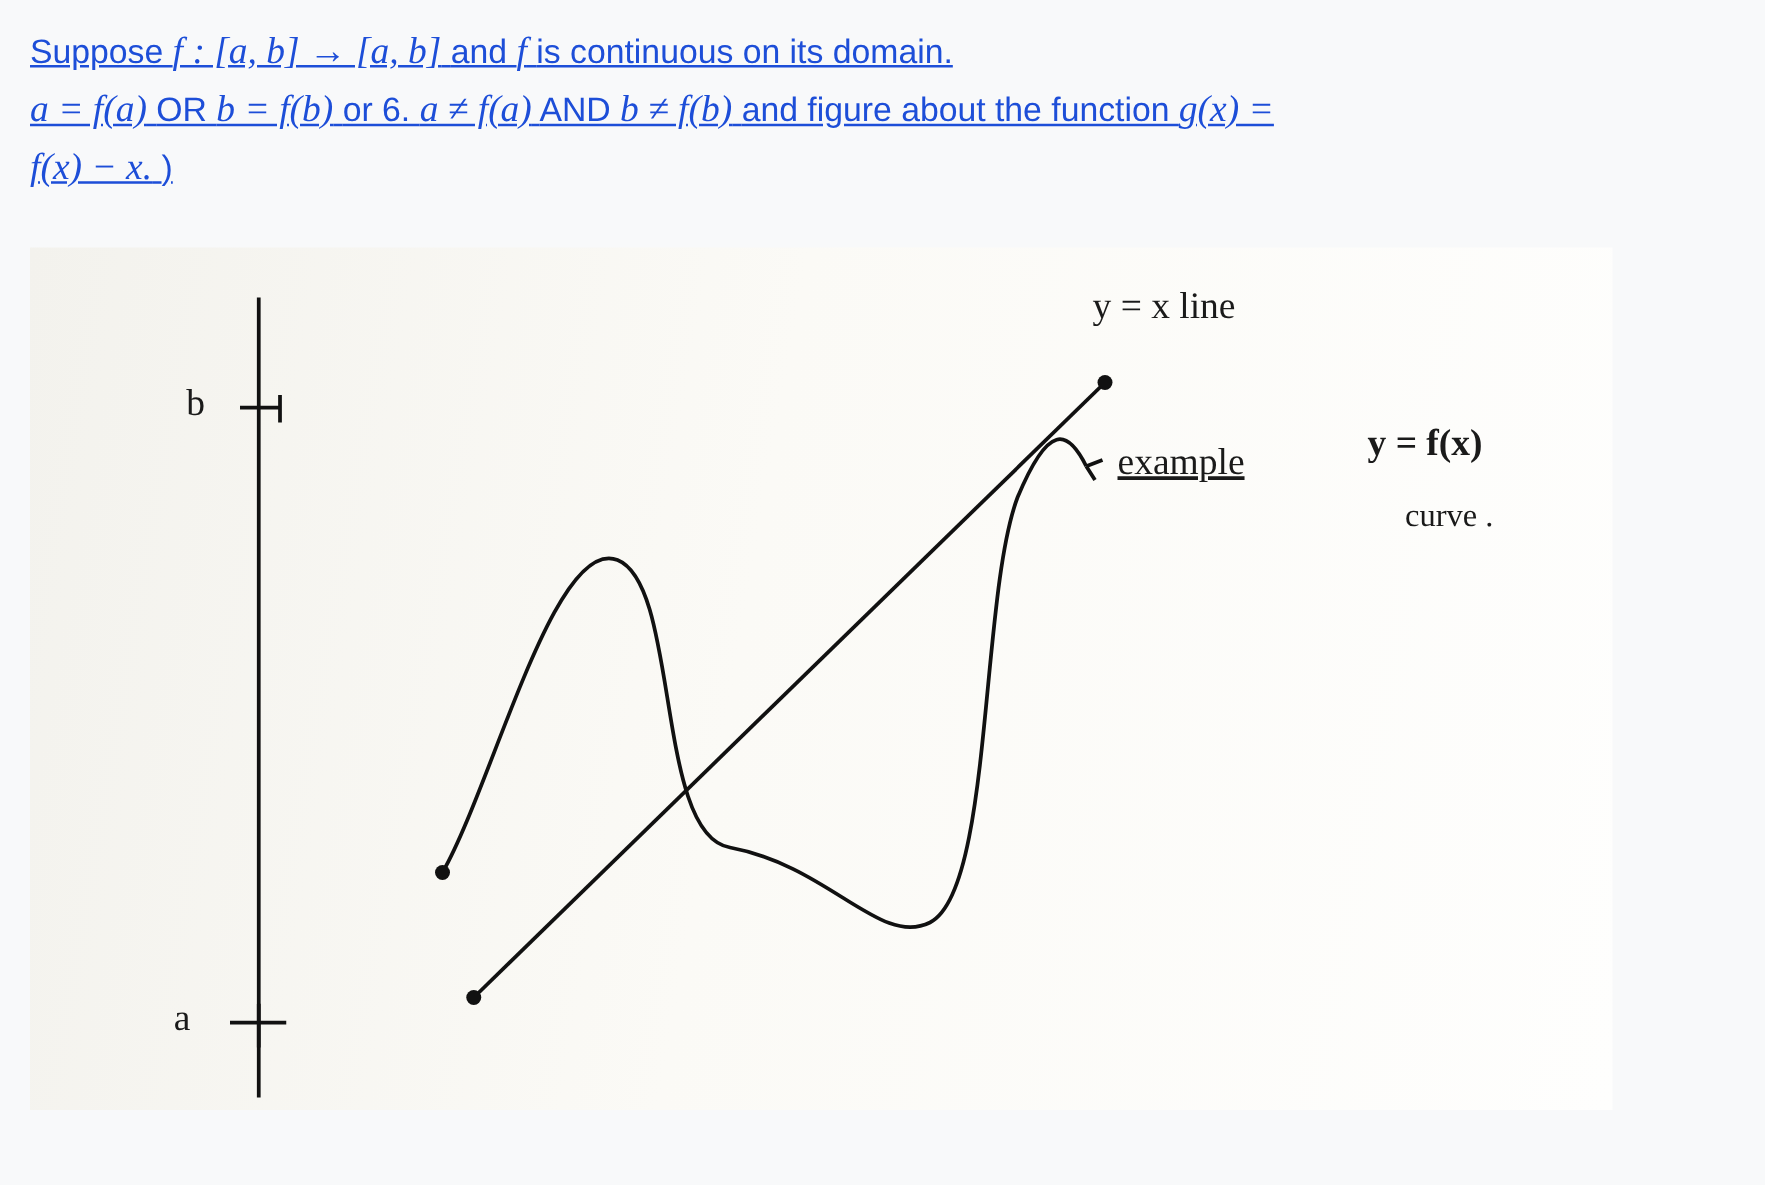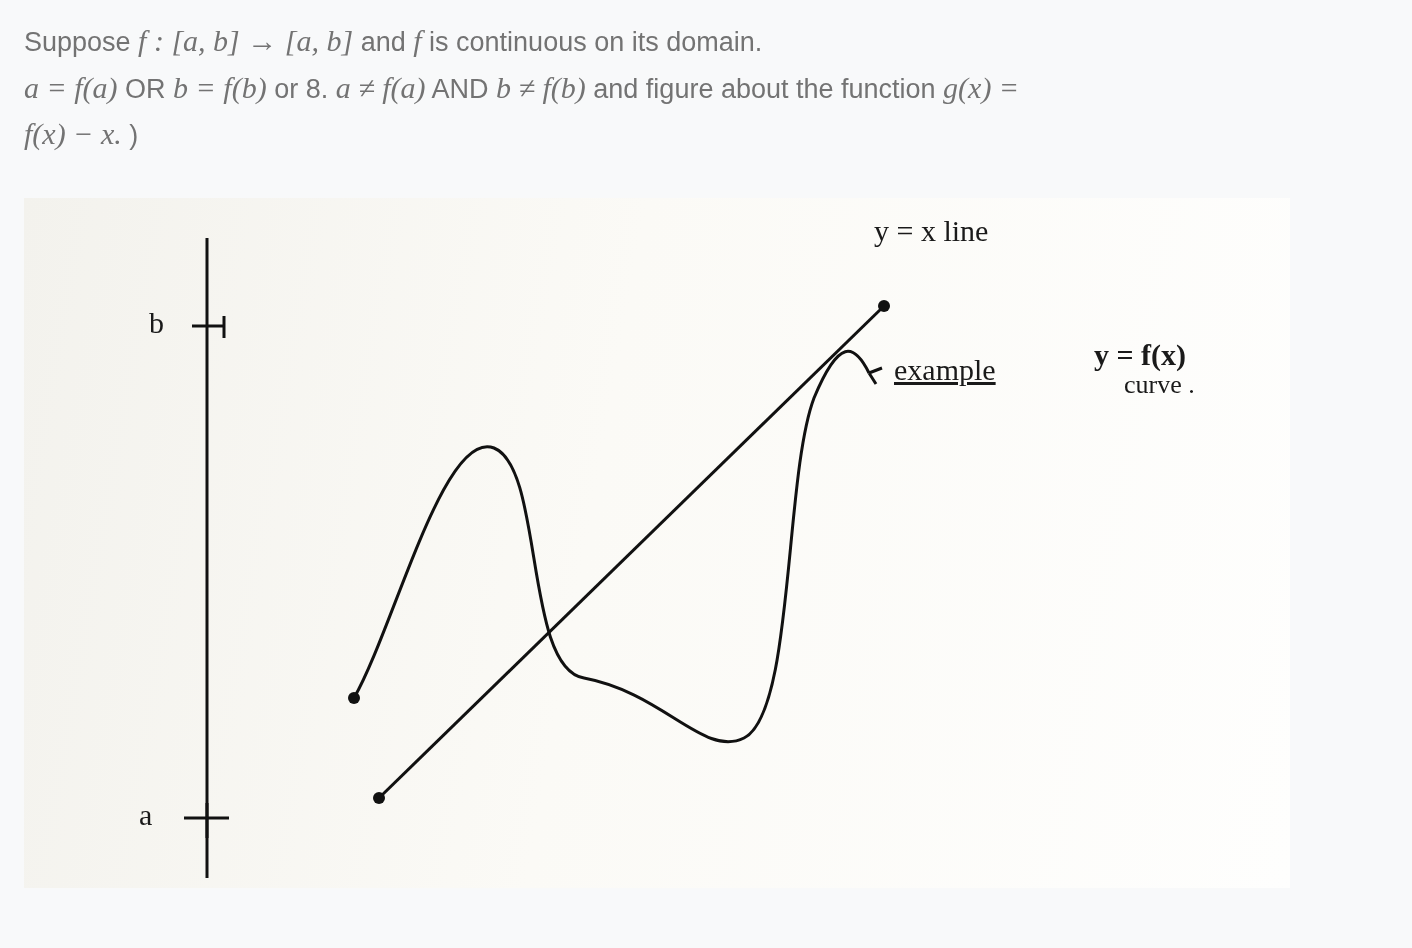--- a/index.html
+++ b/index.html
@@ -12,21 +12,22 @@
     color: #2b3640;
     overflow: hidden;
   }
   .page {
     padding: 18px 24px 0 24px;
     box-sizing: border-box;
   }
   .problem-text {
     font-size: 27px;
     line-height: 1.55;
-    color: #737373;
+    color: #1d4ed8;
+    text-decoration: underline;
   }
   .problem-text .math {
     font-family: "Times New Roman", Times, serif;
     font-style: italic;
     font-size: 30px;
   }
   .figure-area {
     margin-top: 40px;
     width: 1266px;
     height: 690px;
@@ -56,21 +57,21 @@
       <span>Suppose </span>
       <span class="math">f : [a, b] → [a, b]</span>
       <span> and </span>
       <span class="math">f</span>
       <span> is continuous on its domain.</span>
     </div>
     <div>
       <span class="math">a = f(a)</span>
       <span> OR </span>
       <span class="math">b = f(b)</span>
-      <span> or 8. </span>
+      <span> or 6. </span>
       <span class="math">a ≠ f(a)</span>
       <span> AND </span>
       <span class="math">b ≠ f(b)</span>
       <span> and figure about the function </span>
       <span class="math">g(x) =</span>
     </div>
     <div>
       <span class="math">f(x) − x.</span>
       <span>)</span>
     </div>
@@ -98,19 +99,19 @@
                C 770 515, 760 280, 790 200
                C 815 140, 830 145, 845 175" stroke="#111" stroke-width="3" fill="none"></path>
       <circle cx="330" cy="500" r="6" fill="#111"></circle>
 
       <path d="M845 175 L858 170 M845 175 L852 186" stroke="#111" stroke-width="3" fill="none"></path>
     </svg>
 
     <div class="hand" style="left:125px; top:108px;">b</div>
     <div class="hand" style="left:115px; top:600px;">a</div>
 
-    <div class="hand" style="left:850px; top:16px;">y = x  line</div>
+    <div class="hand" style="left:850px; top:30px;">y = x  line</div>
     <div class="hand under" style="left:870px; top:155px;">example</div>
     <div class="hand" style="left:1070px; top:140px;font-weight:bold;">y = f(x)</div>
-    <div class="hand small" style="left:1100px; top:172px;">curve .</div>
+    <div class="hand small" style="left:1100px; top:200px;">curve .</div>
   </div>
 
 </div>
 
 </body></html>

